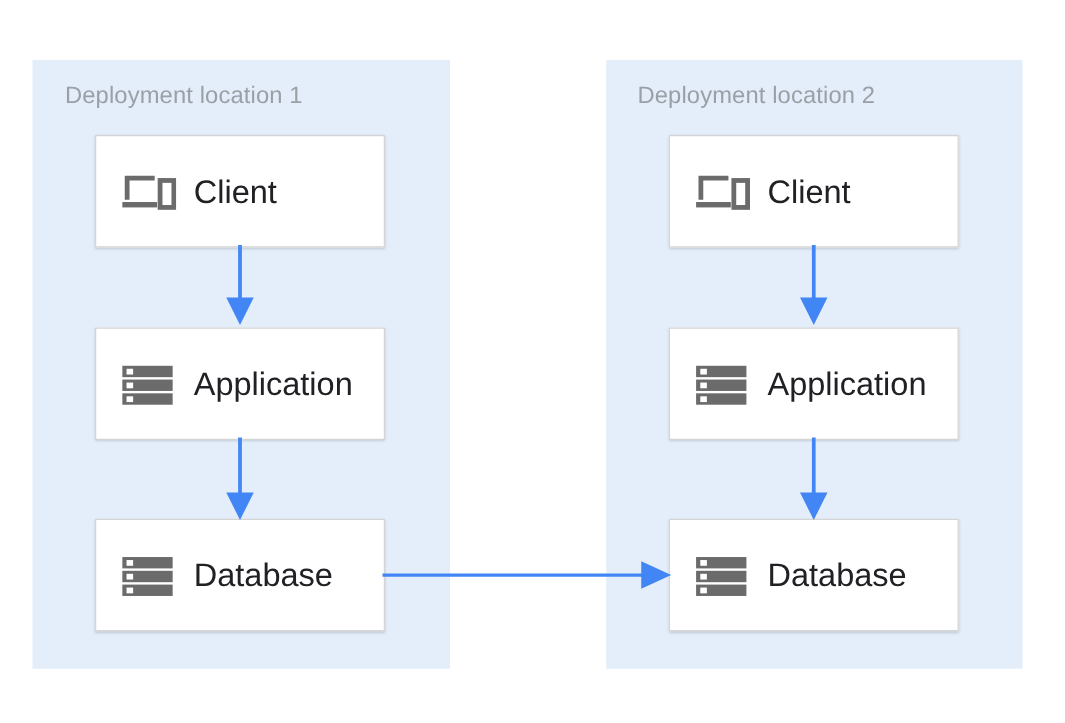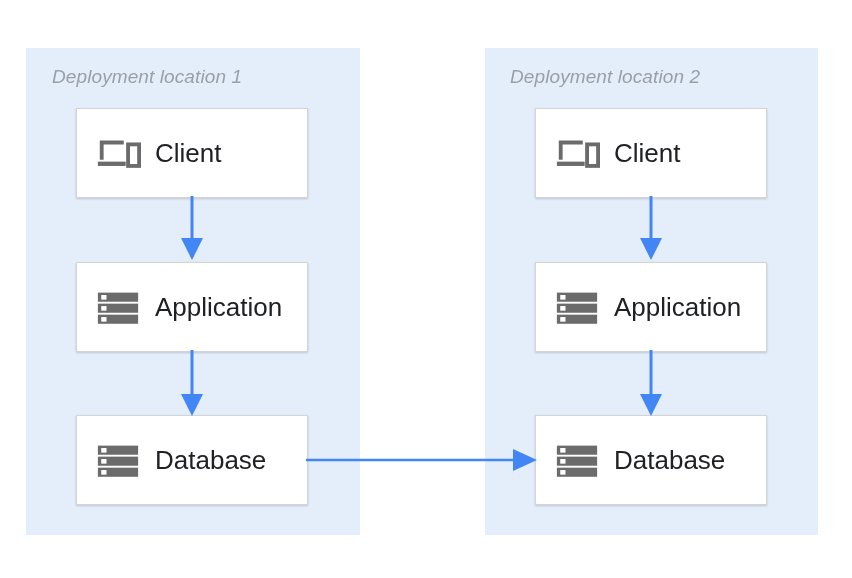--- a/index.html
+++ b/index.html
@@ -26,21 +26,20 @@
     background: #e4eefb;
     box-sizing: border-box;
   }
   .panel-label {
     position: absolute;
     color: #9aa0a6;
     font-size: 19px;
     line-height: 22px;
     letter-spacing: 0.1px;
     white-space: nowrap;
-    font-style: italic;
   }
 
   
   .node {
     position: absolute;
     box-sizing: border-box;
     background: #ffffff;
     border: 1px solid #d4d4d4;
     box-shadow: 0 1px 2px rgba(60, 64, 67, 0.22);
     display: flex;

